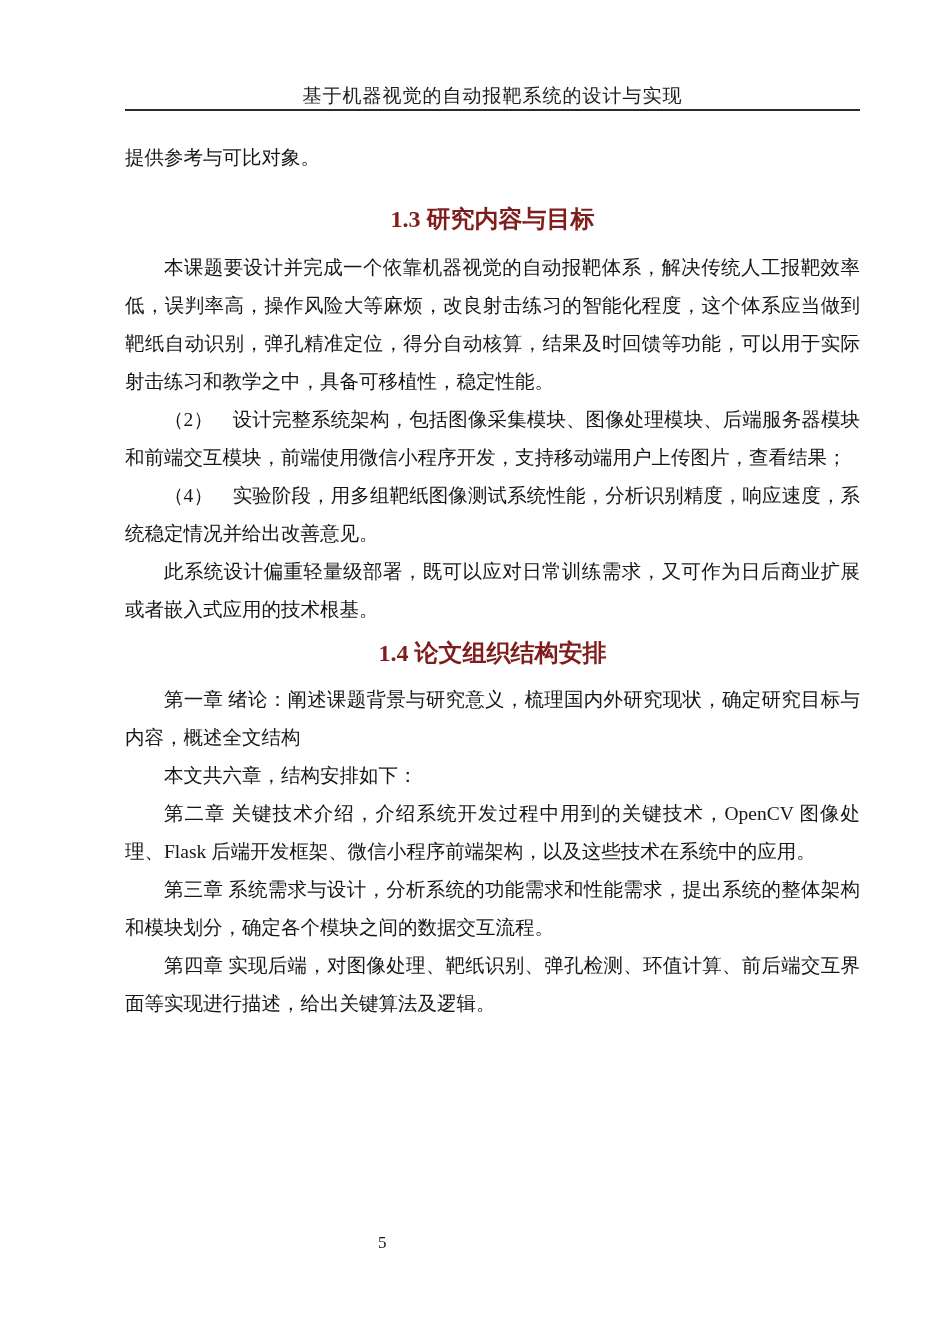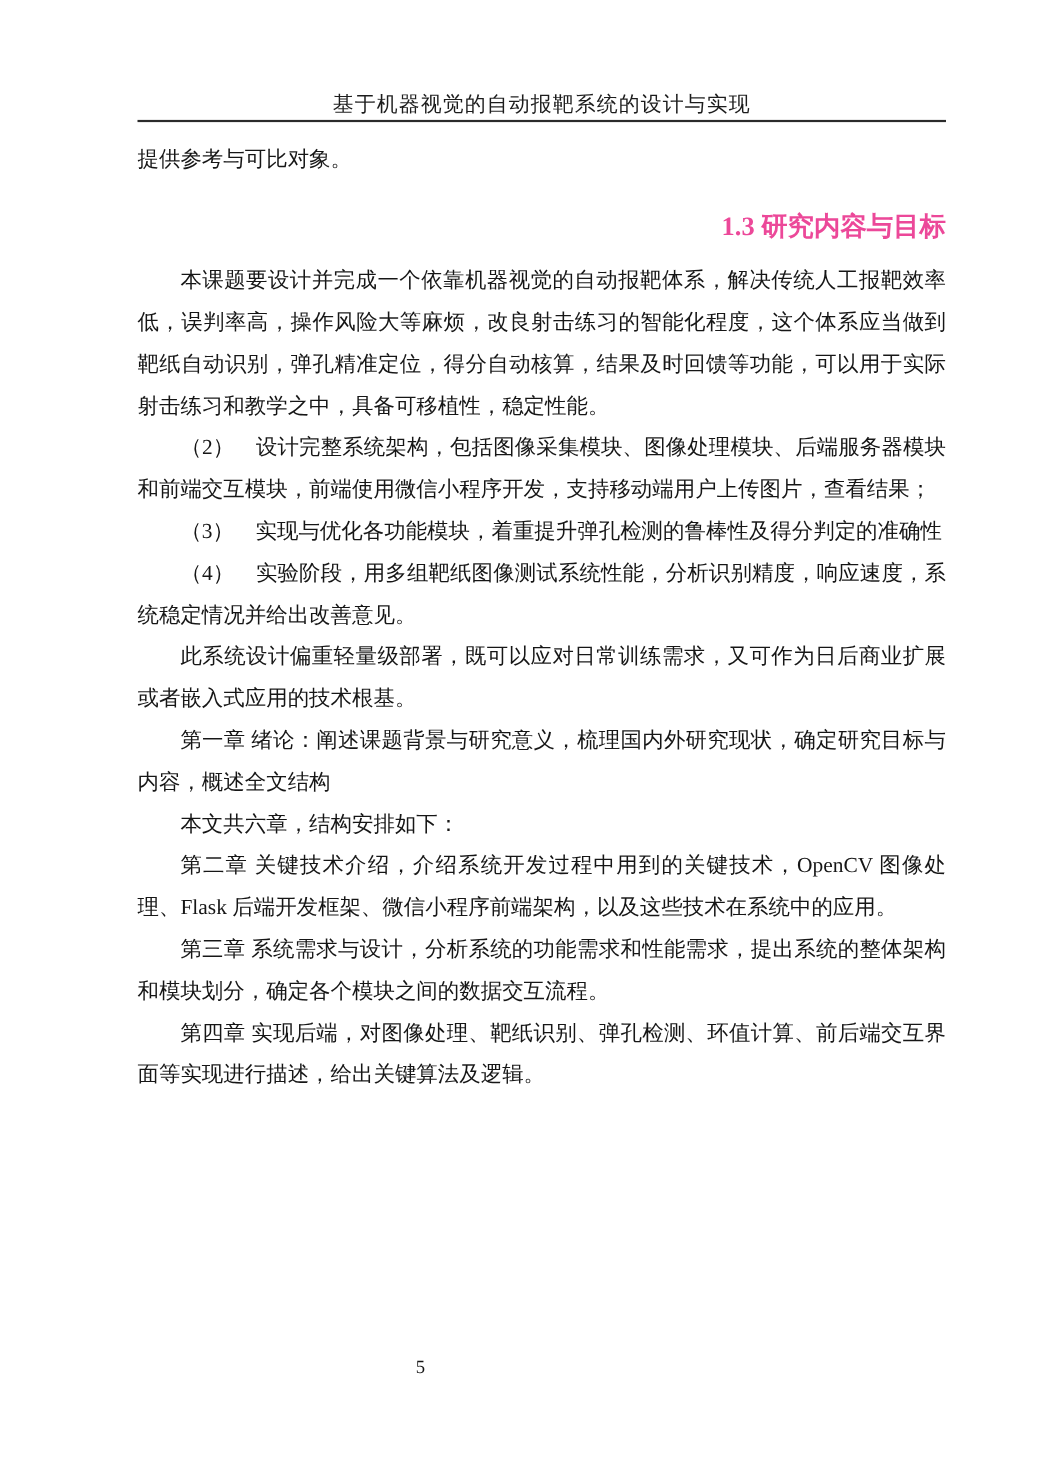--- a/index.html
+++ b/index.html
@@ -30,42 +30,42 @@
     text-align: center;
   }
   .running-header .title {
     font-size: 19px;
     line-height: 24px;
     letter-spacing: 1px;
     color: #1c1c1c;
   }
   
   .body-text {
-    margin-top: 16px;
+    margin-top: 28px;
   }
   .para {
     margin: 0;
     font-size: 19.5px;
     line-height: 38px;
     text-align: justify;
     text-justify: inter-ideograph;
     text-indent: 2em;
     color: #161616;
   }
   .para.noindent {
     text-indent: 0;
   }
   .heading {
     margin: 26px 0 14px 0;
     font-size: 24px;
     line-height: 32px;
     font-weight: bold;
-    text-align: right;
+    text-align: center;
     text-indent: 0;
-    color: #ec4899;
+    color: #7f1d1d;
     
     font-family: "Liberation Serif", "DejaVu Sans", sans-serif;
   }
   .heading.second {
     margin-top: 8px;
     margin-bottom: 12px;
   }
   .page-number {
     position: absolute;
     left: 378px;
@@ -84,23 +84,23 @@
 
     <div class="running-header">
       <span class="title">基于机器视觉的自动报靶系统的设计与实现</span>
     </div>
 
     <div class="body-text">
       <p class="para noindent">提供参考与可比对象。</p>
       <h2 class="heading">1.3 研究内容与目标</h2>
       <p class="para">本课题要设计并完成一个依靠机器视觉的自动报靶体系，解决传统人工报靶效率低，误判率高，操作风险大等麻烦，改良射击练习的智能化程度，这个体系应当做到靶纸自动识别，弹孔精准定位，得分自动核算，结果及时回馈等功能，可以用于实际射击练习和教学之中，具备可移植性，稳定性能。</p>
       <p class="para">（2）　设计完整系统架构，包括图像采集模块、图像处理模块、后端服务器模块和前端交互模块，前端使用微信小程序开发，支持移动端用户上传图片，查看结果；</p>
-      <p class="para">（3）　实现与优化各功能模块，着重提升弹孔检测的鲁棒性及得分判定的准确性</p>
       <p class="para">（4）　实验阶段，用多组靶纸图像测试系统性能，分析识别精度，响应速度，系统稳定情况并给出改善意见。</p>
       <p class="para">此系统设计偏重轻量级部署，既可以应对日常训练需求，又可作为日后商业扩展或者嵌入式应用的技术根基。</p>
+      <h2 class="heading second">1.4 论文组织结构安排</h2>
       <p class="para">第一章 绪论：阐述课题背景与研究意义，梳理国内外研究现状，确定研究目标与内容，概述全文结构</p>
       <p class="para">本文共六章，结构安排如下：</p>
       <p class="para">第二章 关键技术介绍，介绍系统开发过程中用到的关键技术，OpenCV 图像处理、Flask 后端开发框架、微信小程序前端架构，以及这些技术在系统中的应用。</p>
       <p class="para">第三章 系统需求与设计，分析系统的功能需求和性能需求，提出系统的整体架构和模块划分，确定各个模块之间的数据交互流程。</p>
       <p class="para">第四章 实现后端，对图像处理、靶纸识别、弹孔检测、环值计算、前后端交互界面等实现进行描述，给出关键算法及逻辑。</p>
     </div>
   </div>
 
   <div class="page-number">5</div>
 </div>

